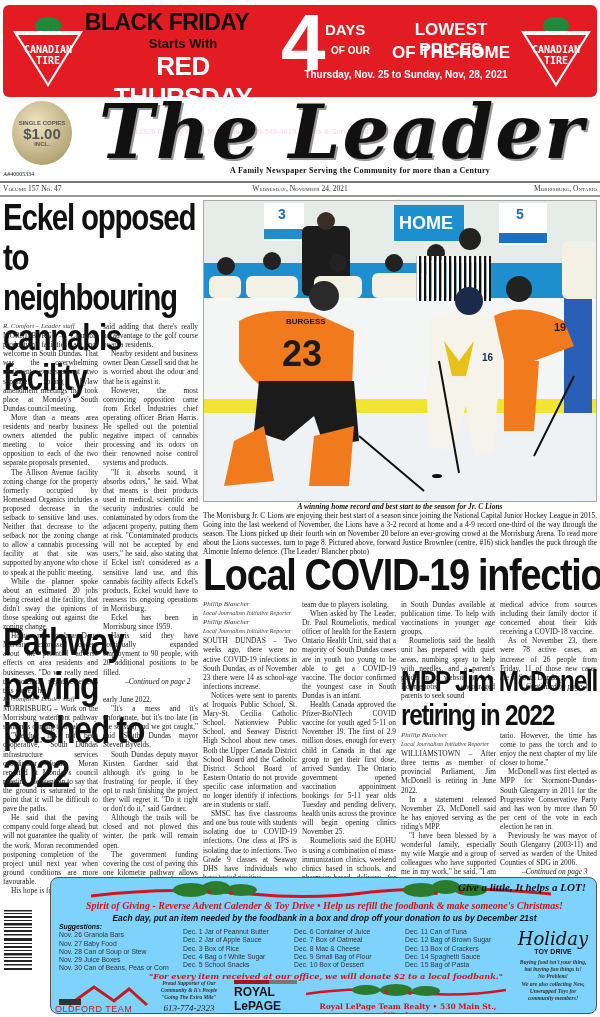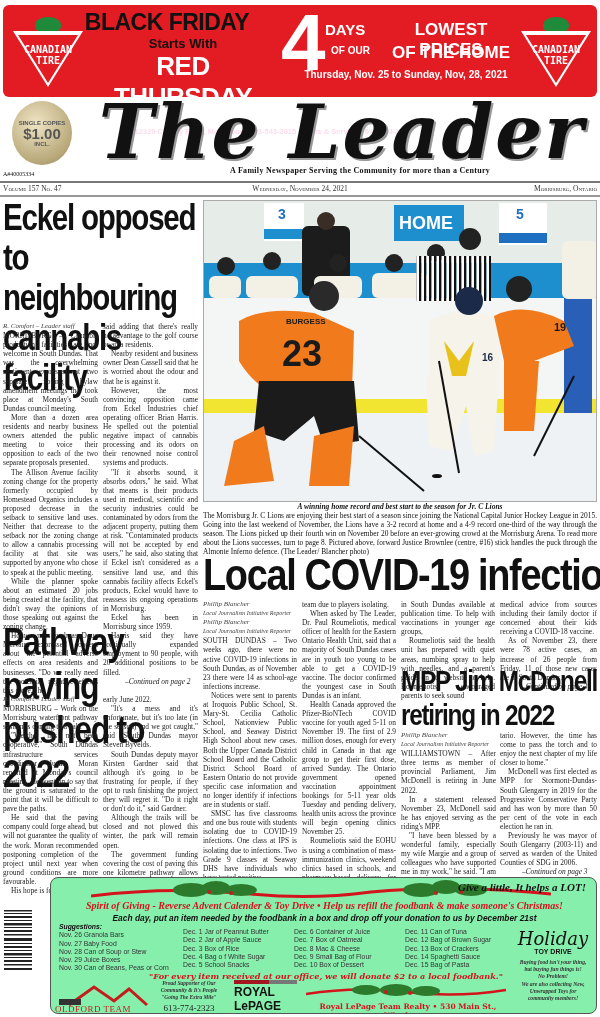--- a/index.html
+++ b/index.html
@@ -34,21 +34,21 @@
 .rule2{position:absolute;left:0;top:195px;width:600px;height:2px;background:#999}
 .hl{font-family:"Liberation Sans",sans-serif;font-weight:bold;color:#111;letter-spacing:-1.5px;transform-origin:left top}
 .col{position:absolute;font-size:7.4px;line-height:9.1px;text-align:justify;color:#222}
 .col p{text-indent:8px}
 .col p.ni{text-indent:0}
 .byline{font-style:italic;font-size:7px;color:#444;text-indent:0!important}
 .cont{font-style:italic;padding-left:14px}
 .photo{position:absolute;left:203px;top:200px;width:394px;height:302px;overflow:hidden;border:1px solid #aaa;background:#eef0ee}
 .caption-h{position:absolute;left:203px;top:502px;width:394px;text-align:center;font-style:italic;font-weight:bold;font-size:7.5px}
 .caption{position:absolute;left:203px;top:511px;width:394px;font-size:7.4px;line-height:9px;text-align:justify}
-.food-ad{position:absolute;left:50px;top:877px;width:547px;height:137px;background:#86efac;border:1.5px solid #555;border-radius:8px;overflow:hidden}
+.food-ad{position:absolute;left:50px;top:877px;width:547px;height:137px;background:#7dd3fc;border:1.5px solid #555;border-radius:8px;overflow:hidden}
 .barcode{position:absolute;left:2px;top:908px;width:36px;height:70px}
 </style>
 </head>
 <body>
 
 <div class="ad-top">
   <div class="ct-logo" style="left:10px">
     <div class="bow"></div>
     <div class="tri"></div>
       <div class="tri-in"></div>
@@ -98,21 +98,21 @@
 
 <div>
   <div class="hl" style="position:absolute;left:3px;top:198px;font-size:36px;line-height:40px;transform:scaleX(0.82);width:240px">
     <div>Eckel opposed</div>
     <div>to neighbouring</div>
     <div>cannabis facility</div>
   </div>
   <div class="col" style="left:3px;top:322px;width:95px">
     <p class="byline">R. Comfort – Leader staff</p>
     <p class="ni">MORRISBURG – Cannabis production facilities are not welcome in South Dundas. That was the overwhelming sentiment expressed at two separate zoning bylaw amendment meetings that took place at Monday's South Dundas council meeting.</p>
-    <p>More than a dozen area residents and nearby business owners attended the public meeting to voice their opposition to each of the two separate proposals presented.</p>
+    <p>More than a means area residents and nearby business owners attended the public meeting to voice their opposition to each of the two separate proposals presented.</p>
     <p>The Allison Avenue facility zoning change for the property formerly occupied by Homestead Organics includes a proposed decrease in the setback to sensitive land uses. Neither that decrease to the setback nor the zoning change to allow a cannabis processing facility at that site was supported by anyone who chose to speak at the public meeting.</p>
     <p>While the planner spoke about an estimated 20 jobs being created at the facility, that didn't sway the opinions of those speaking out against the zoning change.</p>
     <p>Homeowners such as Doug McNairn expressed concern about the potential adverse effects on area residents and businesses. "Do we really need the potential negative effects this close," he</p>
   </div>
   <div class="col" style="left:103px;top:322px;width:95px">
     <p class="ni">said adding that there's really no advantage to the golf course or area residents.</p>
     <p>Nearby resident and business owner Dean Cassell said that he is worried about the odour and that he is against it.</p>
     <p>However, the most convincing opposition came from Eckel Industries chief operating officer Brian Harris. He spelled out the potential negative impact of cannabis processing and its odors on their renowned noise control systems and products.</p>
     <p>"If it absorbs sound, it absorbs odors," he said. What that means is their products used in medical, scientific and security industries could be contaminated by odors from the adjacent property, putting them at risk. "Contaminated products will not be accepted by end users," he said, also stating that if Eckel isn't considered as a sensitive land use, and this cannabis facility affects Eckel's products, Eckel would have to reassess its ongoing operations in Morrisburg.</p>
     <p>Eckel has been in Morrisburg since 1959.</p>
@@ -244,21 +244,21 @@
   </div>
   <div class="col" style="left:401px;top:731px;width:95px">
     <p class="byline">Phillip Blancher</p>
     <p class="byline" style="font-size:6px">Local Journalism Initiative Reporter</p>
     <p class="ni">WILLIAMSTOWN – After three terms as member of provincial Parliament, Jim McDonell is retiring in June 2022.</p>
     <p>In a statement released November 23, McDonell said he has enjoyed serving as the riding's MPP.</p>
     <p>"I have been blessed by a wonderful family, especially my wife Margie and a group of colleagues who have supported me in my work," he said. "I am proud of what we have been able to accomplish locally and across On-</p>
   </div>
   <div class="col" style="left:500px;top:731px;width:97px">
     <p class="ni">tario. However, the time has come to pass the torch and to enjoy the next chapter of my life closer to home."</p>
-    <p>McDonell was first elected as MPP for Stormont-Dundas-South Glengarry in 2019 for the Progressive Conservative Party and has won by more than 50 per cent of the vote in each election he ran in.</p>
+    <p>McDonell was first elected as MPP for Stormont-Dundas-South Glengarry in 2011 for the Progressive Conservative Party and has won by more than 50 per cent of the vote in each election he ran in.</p>
     <p>Previously he was mayor of South Glengarry (2003-11) and served as warden of the United Counties of SDG in 2006.</p>
     <p class="cont">–Continued on page 3</p>
   </div>
 </div>
 
 <div class="barcode">
   <svg width="36" height="70" viewBox="0 0 36 70">
     <g fill="#222">
       <rect x="2" y="2" width="28" height="1.5"></rect>
         <rect x="2" y="5" width="28" height="1"></rect>
@@ -341,27 +341,27 @@
       <div>We are also collecting New,</div>
       <div>Unwrapped Toys for</div>
       <div>community members!</div>
     </div>
   </div>
   <div style="position:absolute;left:95px;top:93px;width:360px;text-align:center;font-family:'DejaVu Serif',serif;font-style:italic;font-weight:bold;font-size:8.2px;color:#d4141c">"For every item received at our office, we will donate $2 to a local foodbank."</div>
   <svg style="position:absolute;left:8px;top:103px" width="90" height="26">
     <path d="M10 24 L35 6 L55 20 L70 8 L88 24" stroke="#c41d1d" stroke-width="3" fill="none"></path>
     <rect x="0" y="18" width="22" height="6" fill="#333"></rect>
   </svg>
-  <div style="position:absolute;left:4px;top:126px;font-family:Liberation Serif, serif;font-size:9px;color:#c41d1d;letter-spacing:0.5px">OLDFORD TEAM</div>
+  <div style="position:absolute;left:4px;top:126px;font-family:Liberation Sans, sans-serif;font-size:9px;color:#c41d1d;letter-spacing:0.5px">OLDFORD TEAM</div>
   <div style="position:absolute;left:98px;top:102px;width:80px;text-align:center;font-style:italic;font-weight:bold;font-size:5.4px;line-height:7px;color:#333">
     <div>Proud Supporter of Our</div>
     <div>Community &amp; It's People</div>
     <div>"Going The Extra Mile"</div>
   </div>
-  <div style="position:absolute;left:98px;top:125px;width:80px;text-align:center;font-size:9px;color:#222">613-774-2323</div>
+  <div style="position:absolute;left:98px;top:125px;width:80px;text-align:center;font-style:italic;font-size:9px;color:#222">613-774-2323</div>
   <div style="position:absolute;left:183px;top:102px;width:63px">
     <div style="height:4px;background:linear-gradient(90deg,#a01720 55%,#777 55%)"></div>
     <div style="font-family:Liberation Sans, sans-serif;font-weight:bold;font-size:12px;color:#111;margin-top:1px">ROYAL LePAGE</div>
     <div style="height:4px;background:linear-gradient(90deg,#a01720 55%,#777 55%)"></div>
     <div style="font-family:'Liberation Sans',sans-serif;font-weight:bold;font-size:10px;color:#111">Team Realty</div>
   </div>
   <svg style="position:absolute;left:255px;top:104px" width="200" height="18">
     <path d="M0 12 Q50 4 100 10 Q150 16 200 8" stroke="#d4141c" stroke-width="2.5" fill="none"></path>
     <g fill="#2c7a2c">
         <ellipse cx="60" cy="8" rx="14" ry="5"></ellipse>

